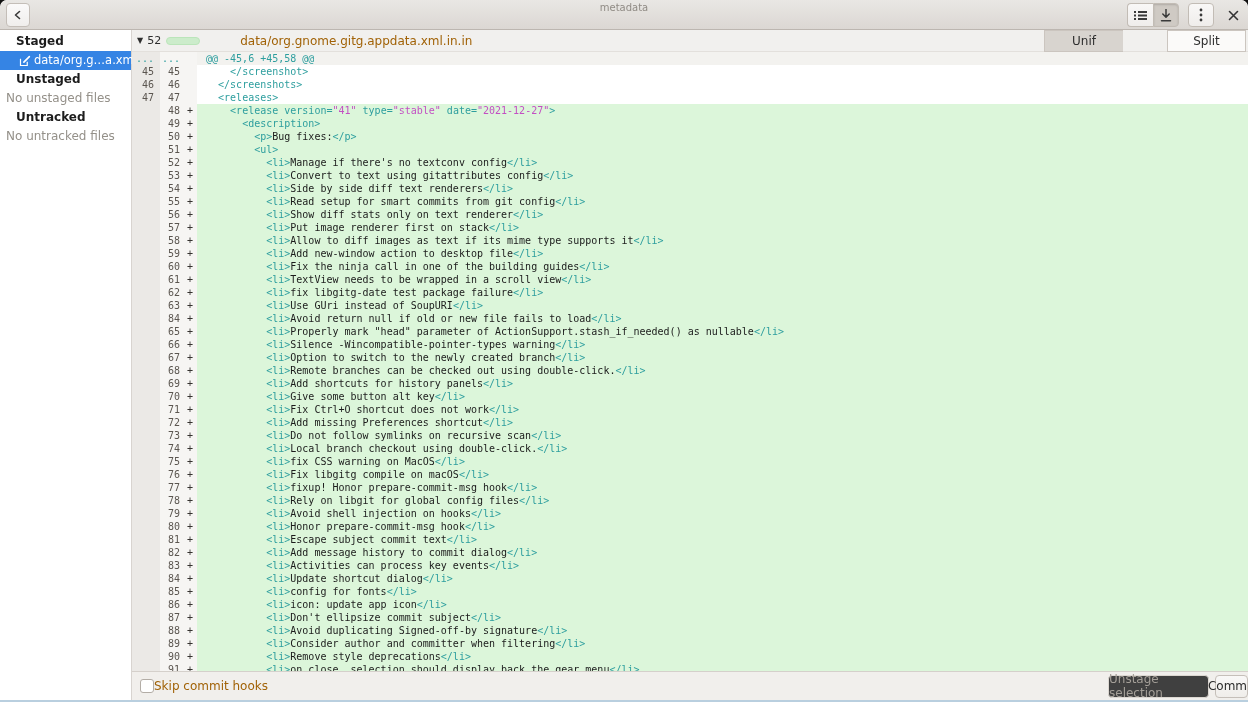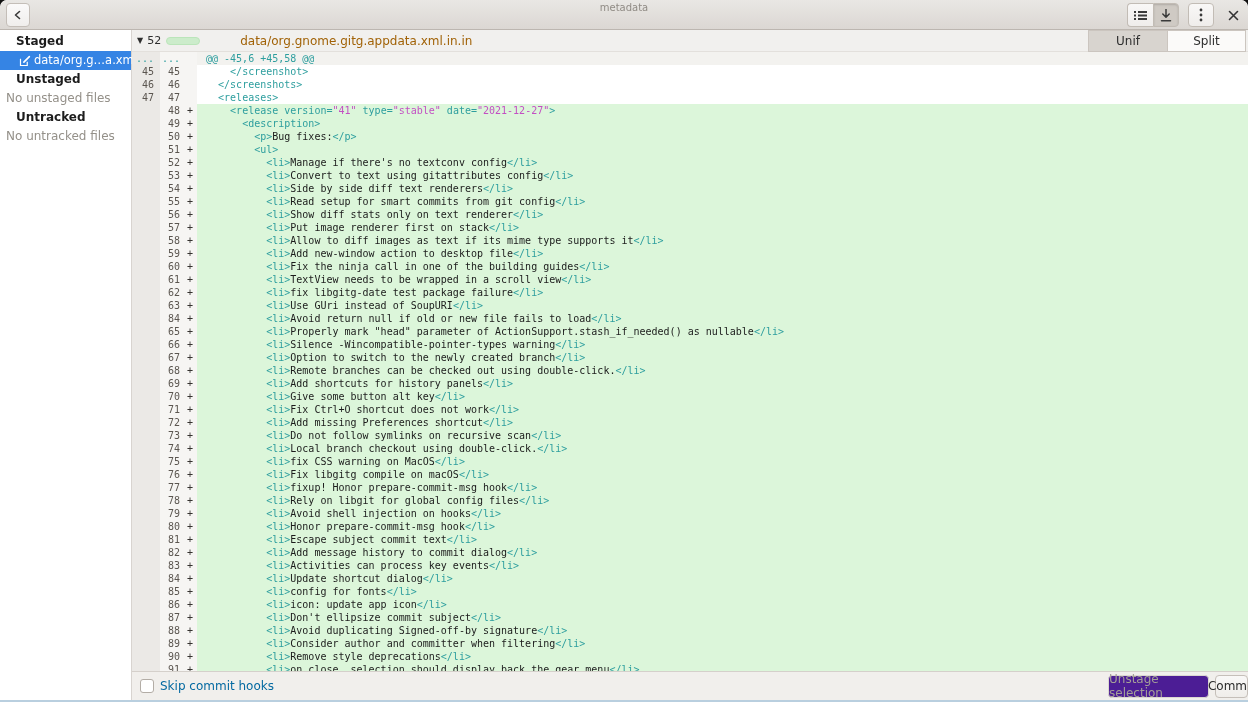--- a/index.html
+++ b/index.html
@@ -49,21 +49,21 @@
   
   .diffpane { flex:1; position:relative; background:#fdfdfc; overflow:hidden; }
   .filehdr { position:absolute; top:0; left:0; right:0; height:22px;
     background:#f1f0ee; border-bottom:1px solid #e3e0dc;
     display:flex; align-items:center; }
   .disclosure { font-size:8px; color:#2e2e2e; margin-left:5px; cursor:pointer; }
   .stat-count { font-size:11px; color:#2e2e2e; margin-left:4px; }
   .stat-bar { width:34px; height:8px; border-radius:4px; background:#cceccb;
     border:1px solid #bbe5ba; margin-left:5px; }
   .filename { font-size:12px; color:#a16207; margin-left:40px; }
-  .viewtoggle { margin-left:auto; margin-right:2px; display:flex; height:22px; }
+  .viewtoggle { margin-left:auto; margin-right:2px; display:flex; height:22px;gap:44px; }
   .vt-btn { width:79px; font-size:12px; color:#2e2e2e; border:1px solid #cbc5bf;
     background:#fbfaf9; display:flex; align-items:center; justify-content:center; cursor:pointer; }
   .vt-btn:first-child { border-right:none; background:#d8d4cf; }
 
   
   .difflines { position:absolute; top:22px; left:0; right:0; bottom:29px; overflow:hidden;
     font-family:"DejaVu Sans Mono","Liberation Mono",monospace; font-size:10px; }
   .row { display:flex; height:13px; line-height:13px; }
   .col-old { width:28px; flex:none; text-align:right; padding-right:6px;
     background:#ebe9e6; color:#5b5650; }
@@ -77,25 +77,25 @@
   .t-tag { color:#2d9e9e; }
   .t-str { color:#c34fc3; }
   .t-plain { color:#1b1b1b; }
 
   
   .actionbar { position:absolute; left:0; right:0; bottom:0; height:29px;
     background:#f1efec; border-top:1px solid #d5d0cb;
     display:flex; align-items:center; }
   .chk { width:14px; height:14px; border:1px solid #b3ada6; border-radius:3px;
     background:#fff; margin-left:8px; cursor:pointer; flex:none; }
-  .chk-label { font-size:12px; color:#0369a1; margin-left:6px; }
+  .chk-label { font-size:12px; color:#a16207; }
   .ab-spacer { flex:1; }
   .btn { height:23px; font-size:12px; border-radius:4px; display:flex;
     align-items:center; justify-content:center; cursor:pointer; }
-  .btn.disabled { width:101px; color:#a49f98; background:#4c1d95;
+  .btn.disabled { width:101px; color:#a49f98; background:#404040;
     border:1px solid #dcd7d1; }
   .btn.commit { width:33px; color:#2b2b2b; border:1px solid #c5bfb9;
     background:linear-gradient(#f9f8f7,#efedea); margin-left:6px; }
 
   .bottom-edge { position:absolute; left:0; right:0; bottom:0; height:2px; background:#b9cfdf; }
 
   svg { display:block; }
 </style>
 </head>
 <body>

